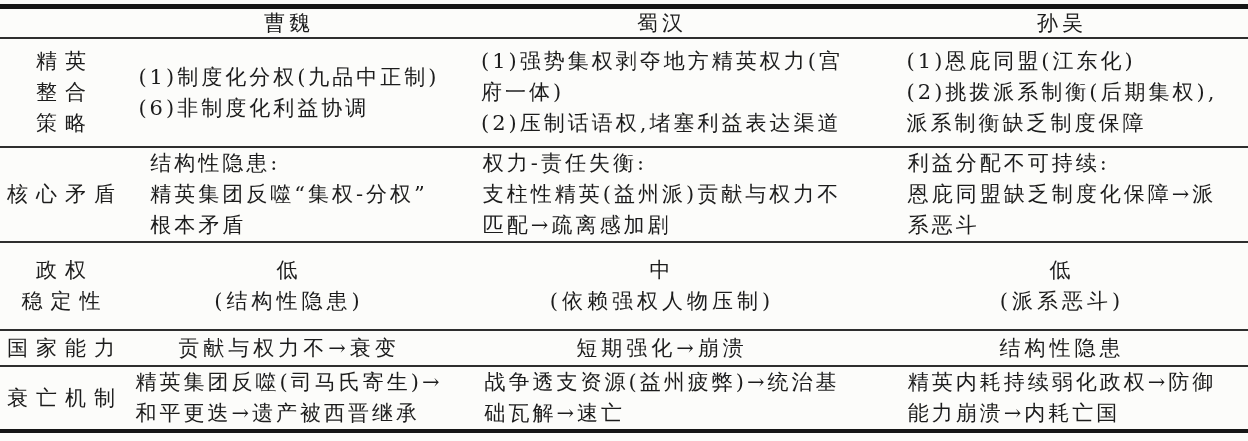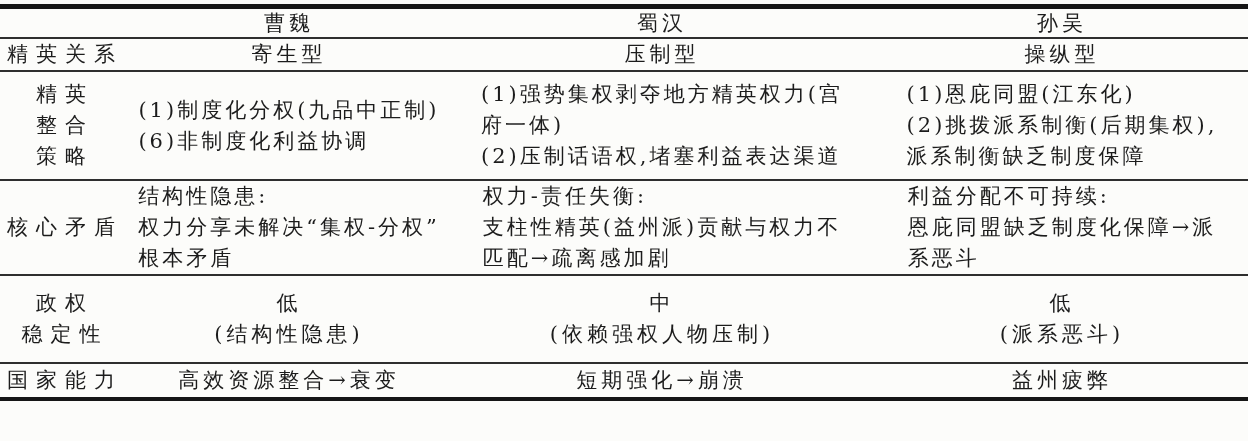--- a/index.html
+++ b/index.html
@@ -42,61 +42,64 @@
   </colgroup>
   <thead>
     <tr class="r-head">
       <th class="lbl"></th>
       <th class="hdr">曹魏</th>
       <th class="hdr">蜀汉</th>
       <th class="hdr">孙吴</th>
     </tr>
   </thead>
   <tbody>
-    <tr class="r0 center">
-      <th class="lbl">精英关系</th>
-      <td><span class="blk">寄生型</span></td>
-      <td><span class="blk">压制型</span></td>
-      <td><span class="blk">操纵型</span></td>
-    </tr>
     <tr class="r1">
       <th class="lbl">精英
 整合
 策略</th>
       <td><span class="blk">(1)制度化分权(九品中正制)
 (6)非制度化利益协调</span></td>
       <td><span class="blk">(1)强势集权剥夺地方精英权力(宫
 府一体)
 (2)压制话语权,堵塞利益表达渠道</span></td>
       <td><span class="blk">(1)恩庇同盟(江东化)
 (2)挑拨派系制衡(后期集权),
 派系制衡缺乏制度保障</span></td>
     </tr>
     <tr class="r2">
       <th class="lbl">核心矛盾</th>
       <td><span class="blk">结构性隐患:
-权力分享未解决“集权-分权”
+精英集团反噬“集权-分权”
 根本矛盾</span></td>
       <td><span class="blk">权力-责任失衡:
 支柱性精英(益州派)贡献与权力不
 匹配→疏离感加剧</span></td>
       <td><span class="blk">利益分配不可持续:
 恩庇同盟缺乏制度化保障→派
 系恶斗</span></td>
     </tr>
     <tr class="r3 center">
       <th class="lbl">政权
 稳定性</th>
       <td><span class="blk">低
 (结构性隐患)</span></td>
       <td><span class="blk">中
 (依赖强权人物压制)</span></td>
       <td><span class="blk">低
 (派系恶斗)</span></td>
     </tr>
     <tr class="r4 center">
       <th class="lbl">国家能力</th>
-      <td><span class="blk">高效资源整合→衰变</span></td>
+      <td><span class="blk">贡献与权力不→衰变</span></td>
       <td><span class="blk">短期强化→崩溃</span></td>
-      <td><span class="blk">益州疲弊</span></td>
+      <td><span class="blk">结构性隐患</span></td>
+    </tr>
+    <tr class="r5">
+      <th class="lbl">衰亡机制</th>
+      <td><span class="blk">精英集团反噬(司马氏寄生)→
+和平更迭→遗产被西晋继承</span></td>
+      <td><span class="blk">战争透支资源(益州疲弊)→统治基
+础瓦解→速亡</span></td>
+      <td><span class="blk">精英内耗持续弱化政权→防御
+能力崩溃→内耗亡国</span></td>
     </tr>
   </tbody>
 </table>
 
 </body></html>

